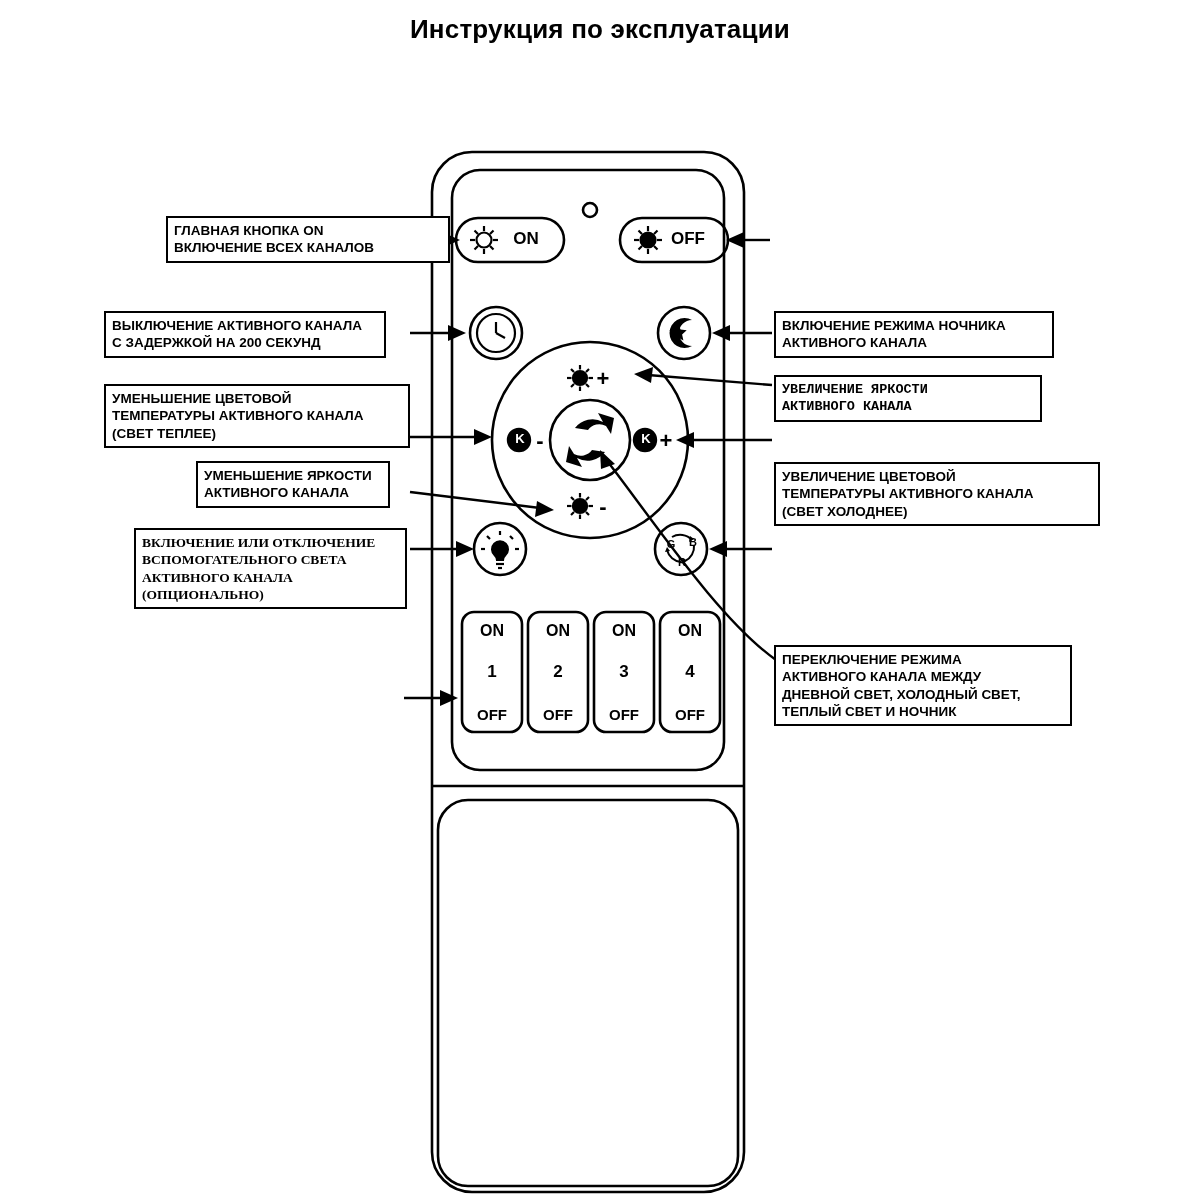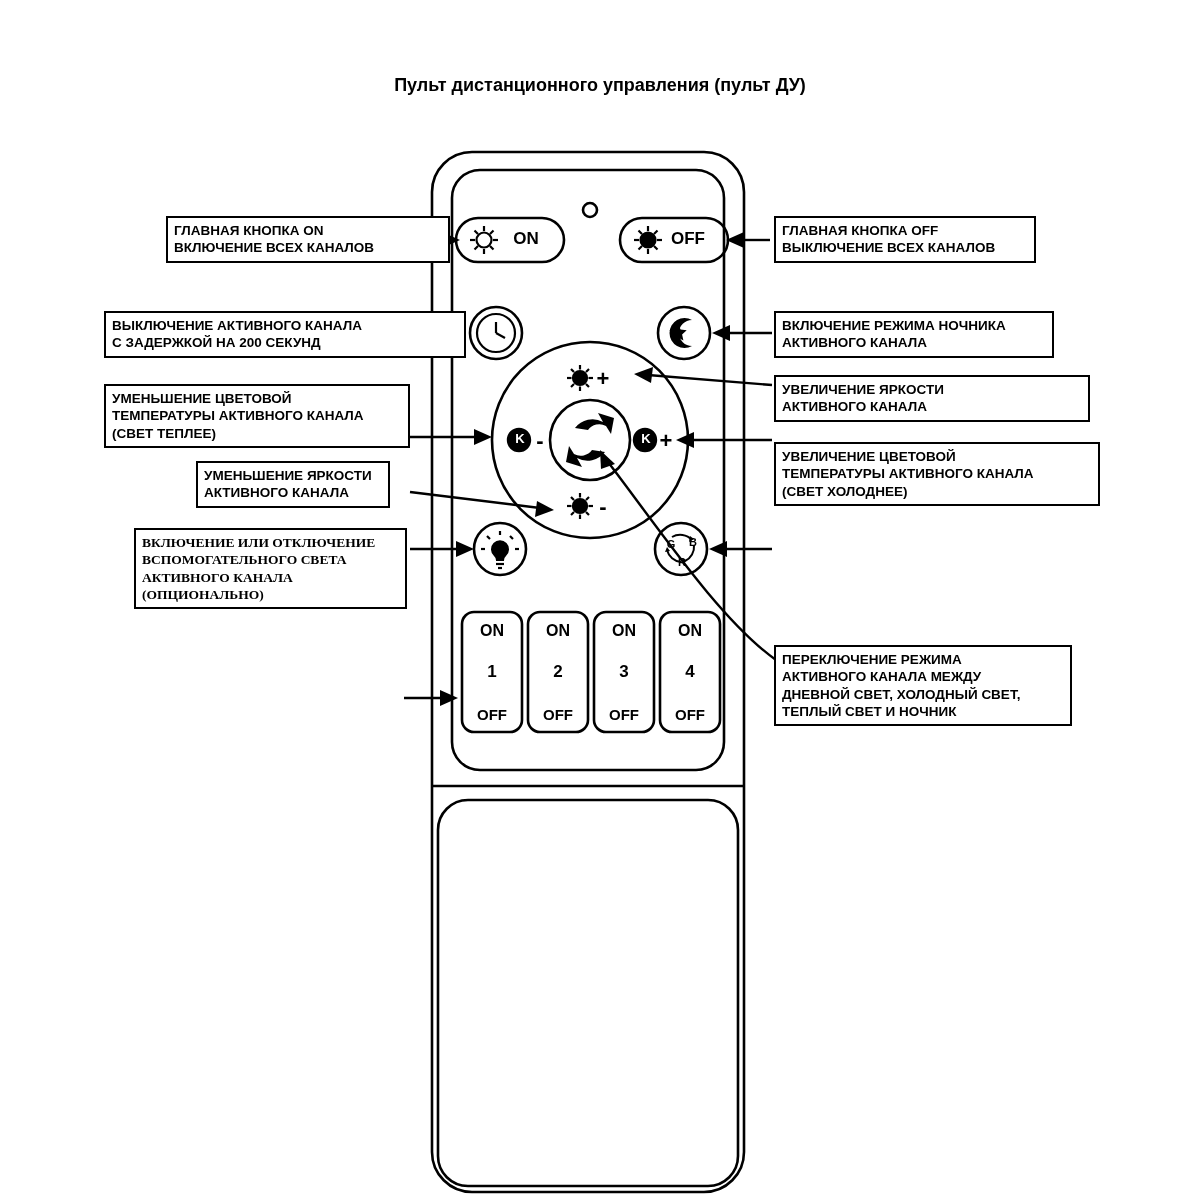--- a/index.html
+++ b/index.html
@@ -40,21 +40,21 @@
   
   .btnlabel{
     position:absolute;font-weight:bold;text-align:center;
   }
 </style>
 </head>
 <body>
 
 <div id="stage">
 
-  <div class="title" id="sub-title">Пульт дистанционного управления (пульт ДУ)</div>
+  <div class="title" id="main-title">Инструкция по эксплуатации</div>
 
   <svg id="art" viewBox="0 0 1200 1200">
     <g fill="none" stroke="#000" stroke-width="2.6">
 
       <rect x="432" y="152" width="312" height="1040" rx="40" ry="40"></rect>
 
       <rect x="452" y="170" width="272" height="600" rx="28" ry="28"></rect>
 
       <line x1="432" y1="786" x2="744" y2="786"></line>
 
@@ -237,34 +237,32 @@
   <div class="btnlabel" style="left:594px;top:622px;width:60px;font-size:16px;">ON</div>
   <div class="btnlabel" style="left:594px;top:662px;width:60px;font-size:17px;">3</div>
   <div class="btnlabel" style="left:594px;top:706px;width:60px;font-size:15px;">OFF</div>
 
   <div class="btnlabel" style="left:660px;top:622px;width:60px;font-size:16px;">ON</div>
   <div class="btnlabel" style="left:660px;top:662px;width:60px;font-size:17px;">4</div>
   <div class="btnlabel" style="left:660px;top:706px;width:60px;font-size:15px;">OFF</div>
 
   <div class="callout" style="left:166px;top:216px;width:284px;">ГЛАВНАЯ КНОПКА ON
 ВКЛЮЧЕНИЕ ВСЕХ КАНАЛОВ</div>
-  <div class="callout" style="left:774px;top:216px;width:262px;">ГЛАВНАЯ КНОПКА OFF
-ВЫКЛЮЧЕНИЕ ВСЕХ КАНАЛОВ</div>
-  <div class="callout" style="left:104px;top:311px;width:362px;">ВЫКЛЮЧЕНИЕ АКТИВНОГО КАНАЛА
+  <div class="callout" style="left:104px;top:311px;width:282px;">ВЫКЛЮЧЕНИЕ АКТИВНОГО КАНАЛА
 С ЗАДЕРЖКОЙ НА 200 СЕКУНД</div>
   <div class="callout" style="left:774px;top:311px;width:280px;">ВКЛЮЧЕНИЕ РЕЖИМА НОЧНИКА
 АКТИВНОГО КАНАЛА</div>
   <div class="callout" style="left:104px;top:384px;width:306px;">УМЕНЬШЕНИЕ ЦВЕТОВОЙ
 ТЕМПЕРАТУРЫ АКТИВНОГО КАНАЛА
 (СВЕТ ТЕПЛЕЕ)</div>
-  <div class="callout" style="left:774px;top:375px;width:316px;">УВЕЛИЧЕНИЕ ЯРКОСТИ
+  <div class="callout" style="left:774px;top:375px;width:268px;font-family:Liberation Mono, monospace;">УВЕЛИЧЕНИЕ ЯРКОСТИ
 АКТИВНОГО КАНАЛА</div>
   <div class="callout" style="left:196px;top:461px;width:194px;">УМЕНЬШЕНИЕ ЯРКОСТИ
 АКТИВНОГО КАНАЛА</div>
-  <div class="callout" style="left:774px;top:442px;width:326px;">УВЕЛИЧЕНИЕ ЦВЕТОВОЙ
+  <div class="callout" style="left:774px;top:462px;width:326px;">УВЕЛИЧЕНИЕ ЦВЕТОВОЙ
 ТЕМПЕРАТУРЫ АКТИВНОГО КАНАЛА
 (СВЕТ ХОЛОДНЕЕ)</div>
   <div class="callout" style="left:134px;top:528px;width:273px;font-family:Liberation Serif, serif;">ВКЛЮЧЕНИЕ ИЛИ ОТКЛЮЧЕНИЕ
 ВСПОМОГАТЕЛЬНОГО СВЕТА
 АКТИВНОГО КАНАЛА
 (ОПЦИОНАЛЬНО)</div>
   <div class="callout" style="left:774px;top:645px;width:298px;">ПЕРЕКЛЮЧЕНИЕ РЕЖИМА
 АКТИВНОГО КАНАЛА МЕЖДУ
 ДНЕВНОЙ СВЕТ, ХОЛОДНЫЙ СВЕТ,
 ТЕПЛЫЙ СВЕТ И НОЧНИК</div>

